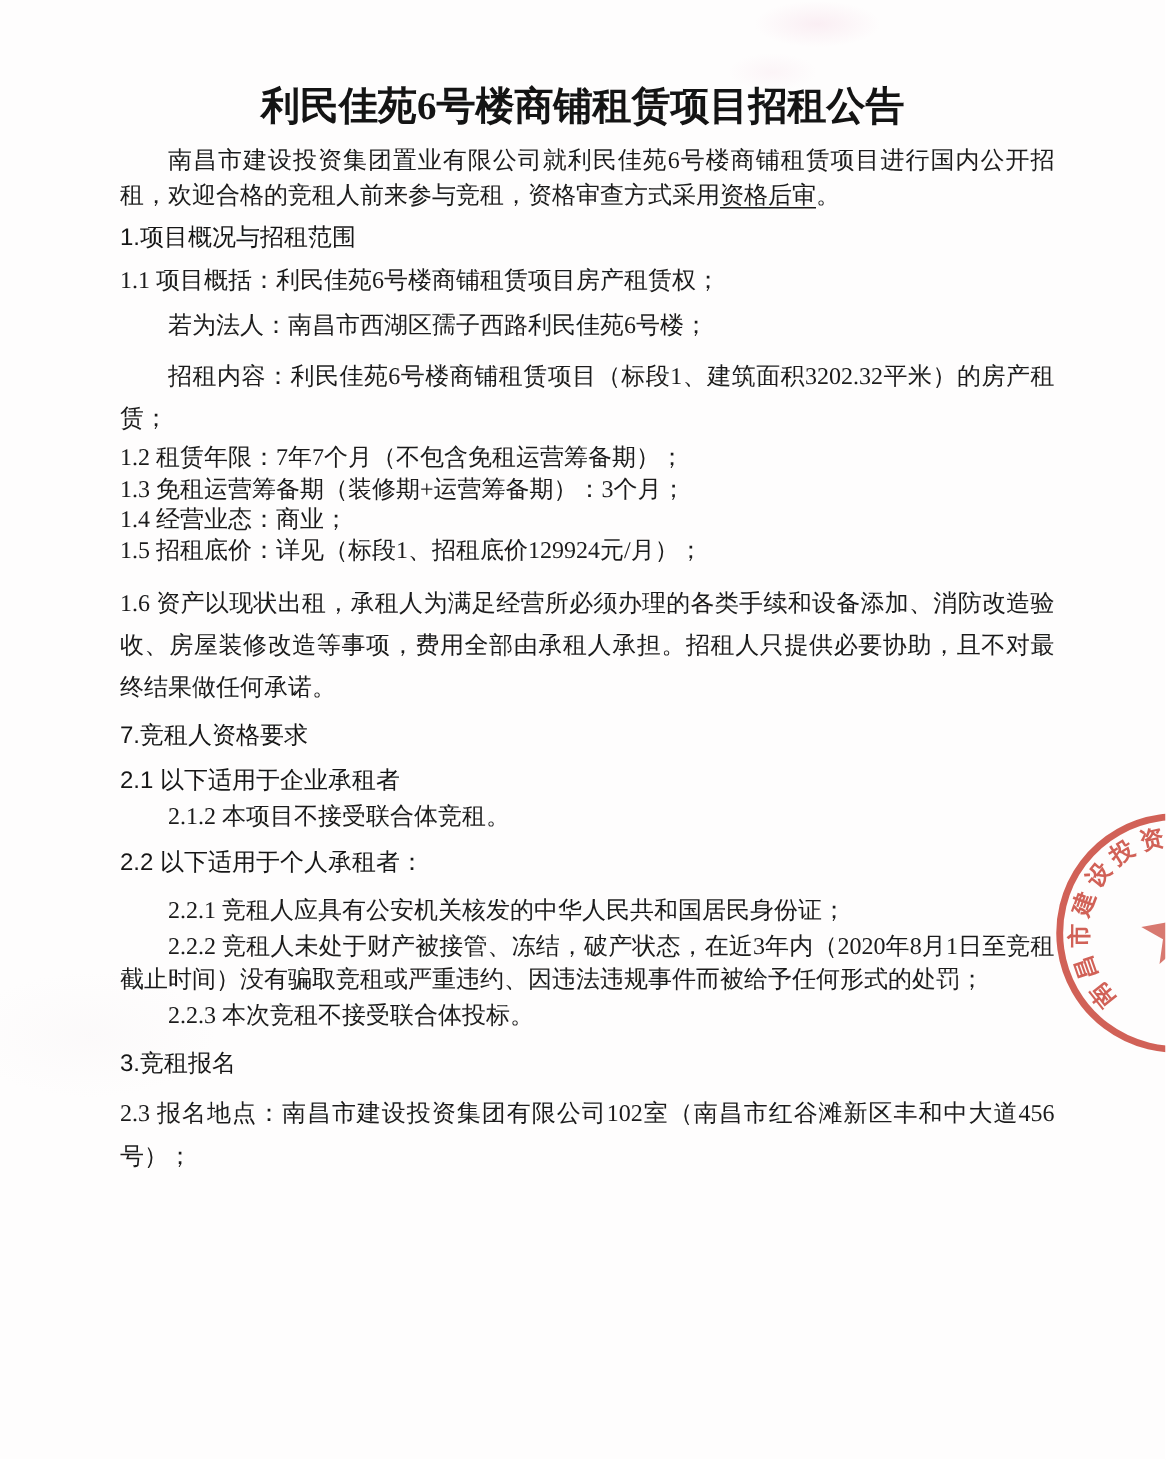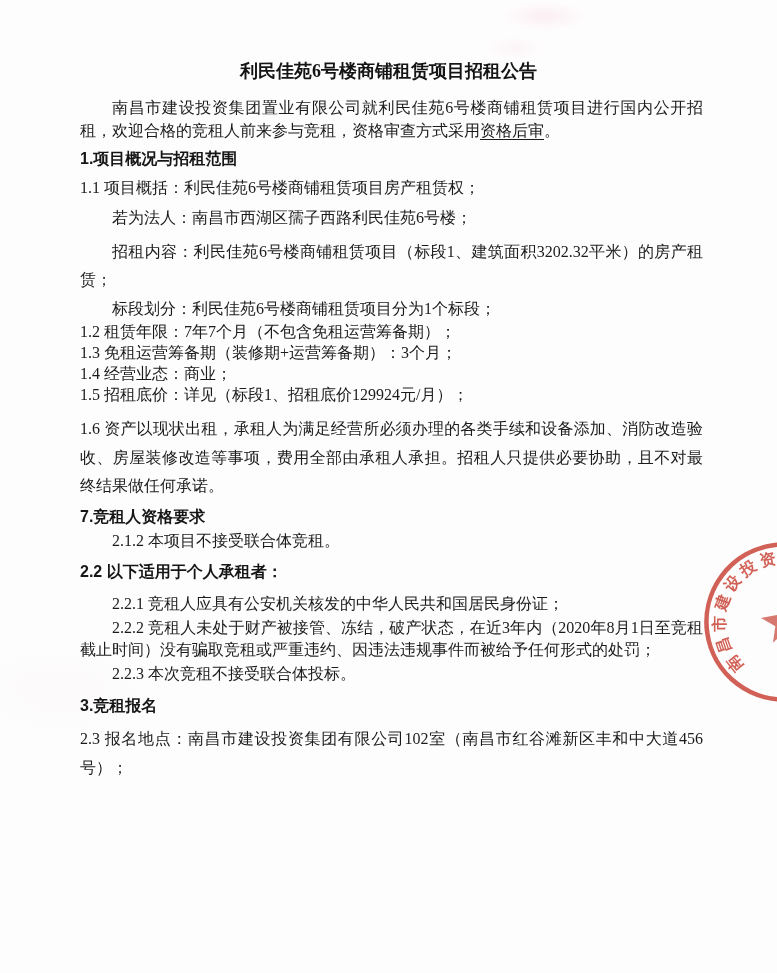--- a/index.html
+++ b/index.html
@@ -15,34 +15,34 @@
       radial-gradient(42px 18px at 515px 48px, rgba(238,196,216,.15), transparent 70%),
       radial-gradient(120px 60px at 60px 690px, rgba(230,220,225,.10), transparent 70%),
       #fefdfd;
     font-family: "Liberation Serif", "DejaVu Serif", serif;
     font-size: 16px;
   }
   .doc-title {
     margin: 0;
     padding-top: 56px;
     text-align: center;
-    font-size: 18px;
+    font-size: 26px;
     font-weight: 700;
     line-height: 30px;
     color: #141414;
     font-family: "Liberation Serif", "DejaVu Serif", serif;
   }
   .doc-body {
     padding: 0 74px 0 80px;
     text-align: justify;
   }
   .para { margin: 0; }
   .para.h {
     font-family: "Liberation Sans", "DejaVu Sans", sans-serif;
-    font-weight: 700;
+    font-weight: 400;
     color: #161616;
   }
   .ind { text-indent: 2em; }
   .lh-s  { line-height: 1.30; }
   .lh-s2 { line-height: 1.35; }
   .lh-m  { line-height: 1.40; }
   .lh-m2 { line-height: 1.45; }
   .lh-l  { line-height: 1.76; }
   .g-none { margin-top: 0; }
   .g-xs { margin-top: 2px; }
@@ -70,27 +70,27 @@
 
 <div class="page">
   <h1 class="doc-title">利民佳苑6号楼商铺租赁项目招租公告</h1>
 
   <div class="doc-body" id="doc-body">
       <p class="para ind lh-m2 g-xl"><span>南昌市建设投资集团置业有限公司就利民佳苑6号楼商铺租赁项目进行国内公开招租，欢迎合格的竞租人前来参与竞租，资格审查方式采用</span><u>资格后审</u><span>。</span></p>
       <p class="para h lh-m g-m">1.项目概况与招租范围</p>
       <p class="para lh-m g-m">1.1 项目概括：利民佳苑6号楼商铺租赁项目房产租赁权；</p>
       <p class="para ind lh-m g-l">若为法人：南昌市西湖区孺子西路利民佳苑6号楼；</p>
       <p class="para ind lh-l g-l">招租内容：利民佳苑6号楼商铺租赁项目（标段1、建筑面积3202.32平米）的房产租赁；</p>
-      <p class="para ind lh-m g-s">标段划分：利民佳苑6号楼商铺租赁项目分为1个标段；</p>
       <p class="para lh-s g-xs">1.2 租赁年限：7年7个月（不包含免租运营筹备期）；</p>
       <p class="para lh-s g-none">1.3 免租运营筹备期（装修期+运营筹备期）：3个月；</p>
       <p class="para lh-s g-none">1.4 经营业态：商业；</p>
       <p class="para lh-s g-none">1.5 招租底价：详见（标段1、招租底价129924元/月）；</p>
       <p class="para lh-l g-xl">1.6 资产以现状出租，承租人为满足经营所必须办理的各类手续和设备添加、消防改造验收、房屋装修改造等事项，费用全部由承租人承担。招租人只提供必要协助，且不对最终结果做任何承诺。</p>
       <p class="para h lh-m g-m">7.竞租人资格要求</p>
+      <p class="para h lh-m g-l">2.1 以下适用于企业承租者</p>
       <p class="para ind lh-m g-xs">2.1.2 本项目不接受联合体竞租。</p>
       <p class="para h lh-m g-l">2.2 以下适用于个人承租者：</p>
       <p class="para ind lh-m g-xl">2.2.1 竞租人应具有公安机关核发的中华人民共和国居民身份证；</p>
       <p class="para ind lh-s2 g-xs">2.2.2 竞租人未处于财产被接管、冻结，破产状态，在近3年内（2020年8月1日至竞租截止时间）没有骗取竞租或严重违约、因违法违规事件而被给予任何形式的处罚；</p>
       <p class="para ind lh-m g-xs">2.2.3 本次竞租不接受联合体投标。</p>
       <p class="para h lh-m g-xl">3.竞租报名</p>
       <p class="para lh-l g-l">2.3 报名地点：南昌市建设投资集团有限公司102室（南昌市红谷滩新区丰和中大道456号）；</p>
     </div>
 
   <svg class="seal" viewBox="0 0 200 200" width="204" height="204" aria-hidden="true">

